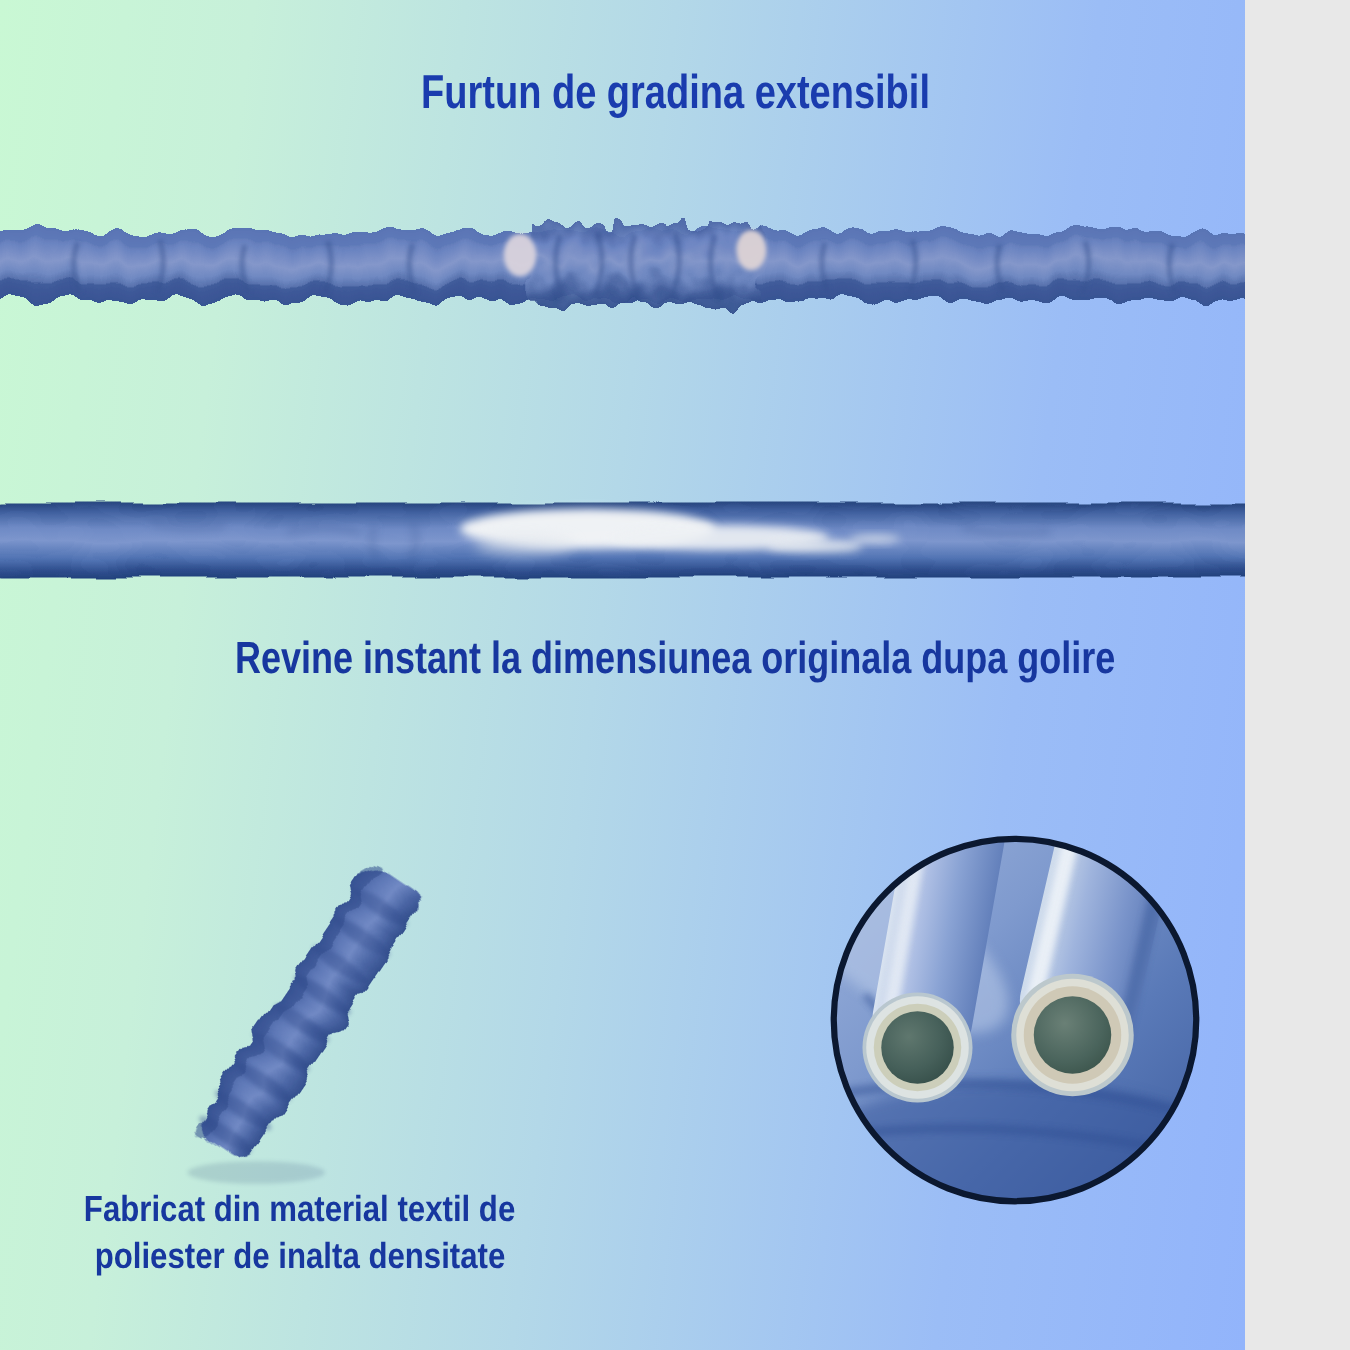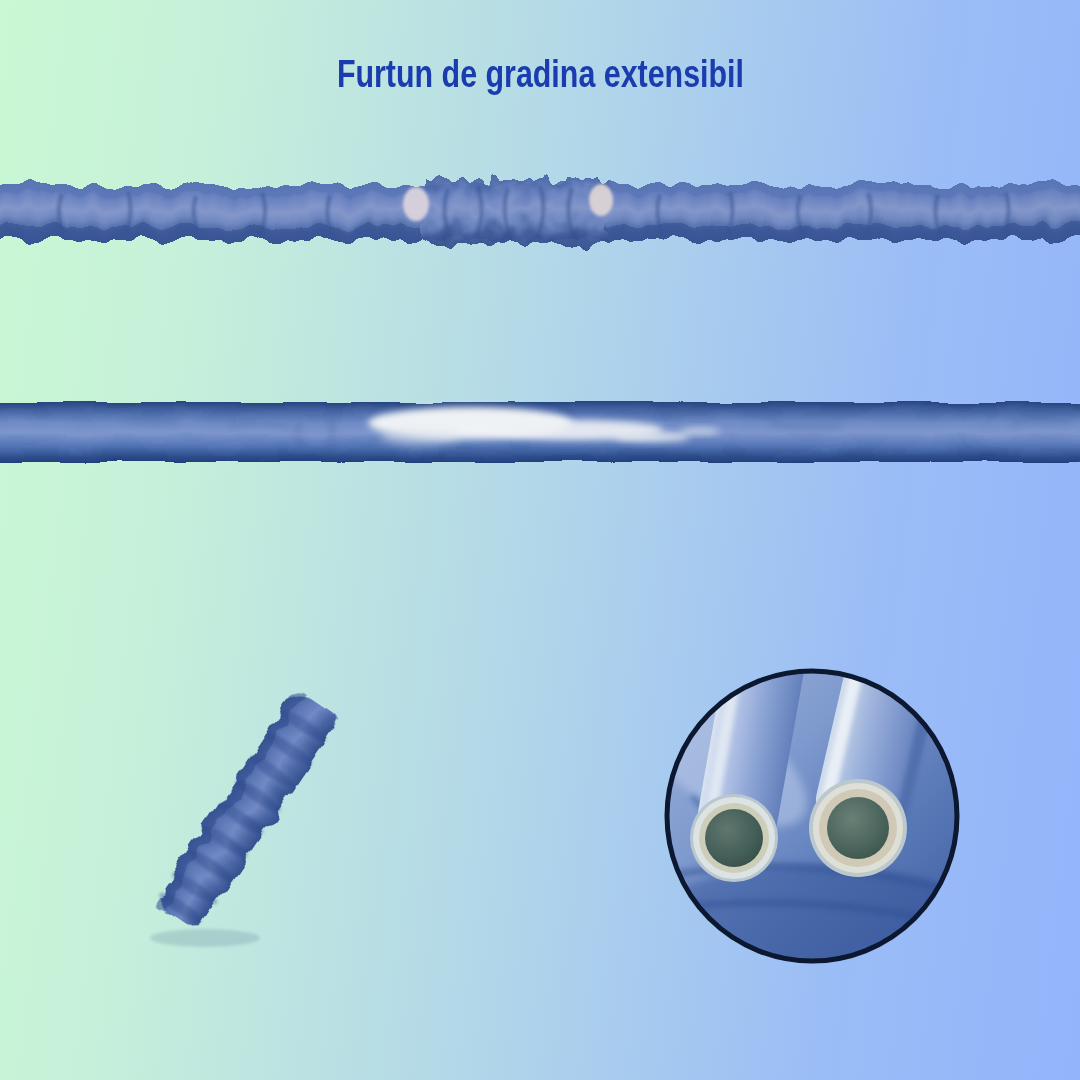--- a/index.html
+++ b/index.html
@@ -1,18 +1,18 @@
 <!DOCTYPE html>
 <html><head>
 <meta charset="utf-8">
 <title>Furtun de gradina extensibil</title>
 <style>
   html,body{margin:0;padding:0;background:#e8e8e8;}
   .canvas{
-    position:relative;width:1080px;height:1080px;overflow:hidden;
+    position:relative;width:996px;height:1080px;overflow:hidden;
     background:linear-gradient(97deg,#c9f8d4 0%,#c7f0da 18%,#b3d8e8 48%,#9bbdf6 78%,#92b4fb 100%);
     font-family:"Liberation Sans",sans-serif;font-weight:bold;color:#17379f;
   }
   .txt{position:absolute;left:0;width:1080px;text-align:center;margin:0;font-weight:bold;}
   .line{display:inline-block;white-space:nowrap;}
   .title{top:52px;font-size:38px;line-height:44px;color:#1a3cae;}
   .title .line{transform:scaleX(.80);}
   .expand{top:262px;font-size:36px;line-height:48px;}
   .expand .line{transform:scaleX(.76);}
   .retract{top:504px;font-size:36px;line-height:44px;}
@@ -120,20 +120,23 @@
     </g>
     <g>
       <ellipse cx="470" cy="27" rx="102" ry="16" fill="#f4f6f7" opacity="0.97" filter="url(#bl4)"></ellipse>
       <ellipse cx="575" cy="34" rx="88" ry="10" fill="#eef1f4" opacity="0.9" filter="url(#bl4)"></ellipse>
       <ellipse cx="652" cy="41" rx="38" ry="5" fill="#e9edf1" opacity="0.85" filter="url(#bl4)"></ellipse>
       <ellipse cx="700" cy="35" rx="20" ry="3.5" fill="#e9edf1" opacity="0.7" filter="url(#bl4)"></ellipse>
       <ellipse cx="420" cy="40" rx="40" ry="8" fill="#dfe5ec" opacity="0.6" filter="url(#bl6)"></ellipse>
     </g>
   </svg>
 
+  <p class="txt retract">
+    <span class="line">Revine instant la dimensiunea originala dupa golire</span>
+  </p>
 
   <svg class="photo" style="left:120px;top:672px" width="260" height="280" viewBox="0 0 260 280">
     <defs>
       <linearGradient id="gf" x1="0" y1="0" x2="1" y2="0">
         <stop offset="0" stop-color="#3f5a9a"></stop>
           <stop offset="0.3" stop-color="#5d77b6"></stop>
         <stop offset="0.55" stop-color="#7189c4"></stop>
           <stop offset="0.8" stop-color="#4a65a4"></stop>
         <stop offset="1" stop-color="#35508e"></stop>
       </linearGradient>
@@ -232,14 +235,18 @@
       <g>
         <circle cx="196" cy="162" r="49" fill="#bcc8cc"></circle>
         <circle cx="196" cy="162" r="45" fill="#dedfd6"></circle>
         <circle cx="196" cy="162" r="39" fill="#cfc9b6"></circle>
         <circle cx="196" cy="162" r="31" fill="url(#hole2)"></circle>
       </g>
     </g>
     <circle cx="150" cy="150" r="145" fill="none" stroke="#0b1830" stroke-width="5"></circle>
   </svg>
 
+  <p class="txt material">
+    <span class="line">Fabricat din material textil de</span><br>
+    <span class="line">poliester de inalta densitate</span>
+  </p>
 
 </div>
 
 </body></html>

